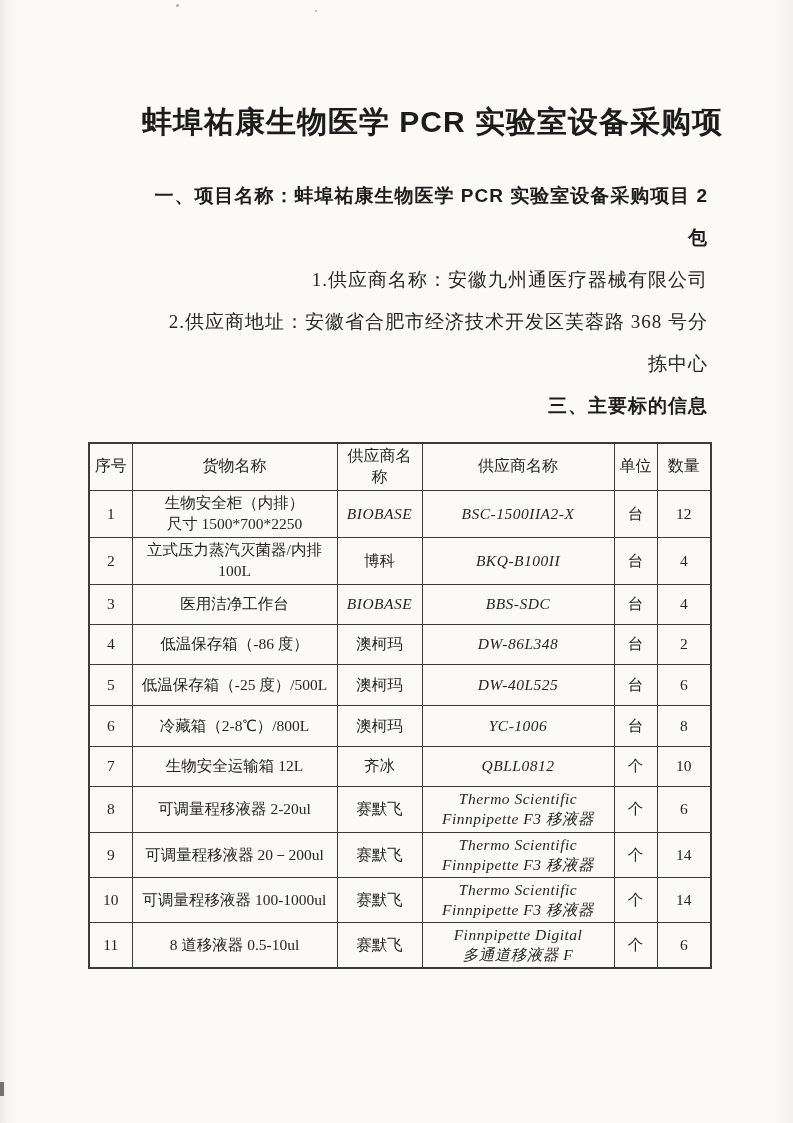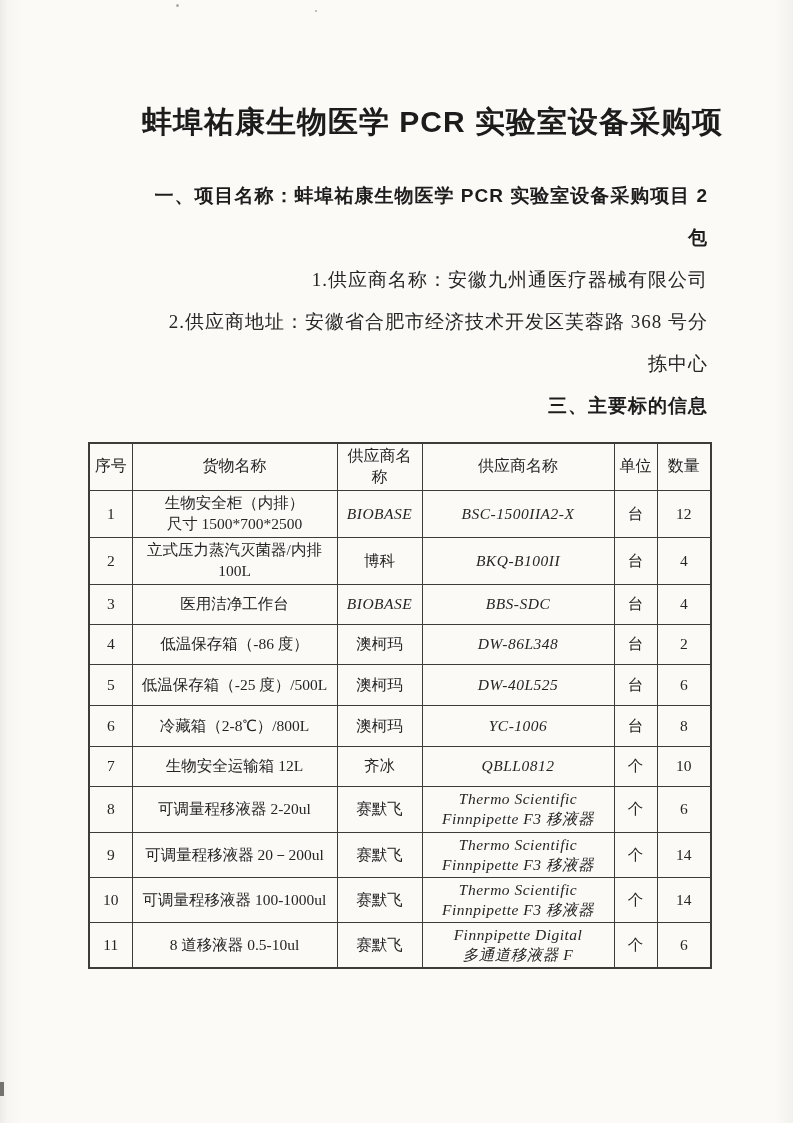--- a/index.html
+++ b/index.html
@@ -105,21 +105,21 @@
       <th>序号</th>
       <th>货物名称</th>
       <th>供应商名称</th>
       <th>供应商名称</th>
       <th>单位</th>
       <th>数量</th>
     </tr>
     <tr style="height:47px">
       <td>1</td>
       <td>生物安全柜（内排）
-尺寸 1500*700*2500</td>
+尺寸 1500*700*2250</td>
       <td class="mono-ish">BIOBASE</td>
       <td class="mono-ish">BSC-1500IIA2-X</td>
       <td>台</td>
       <td>12</td>
     </tr>
     <tr style="height:47px">
       <td>2</td>
       <td>立式压力蒸汽灭菌器/内排
 100L</td>
       <td>博科</td>

